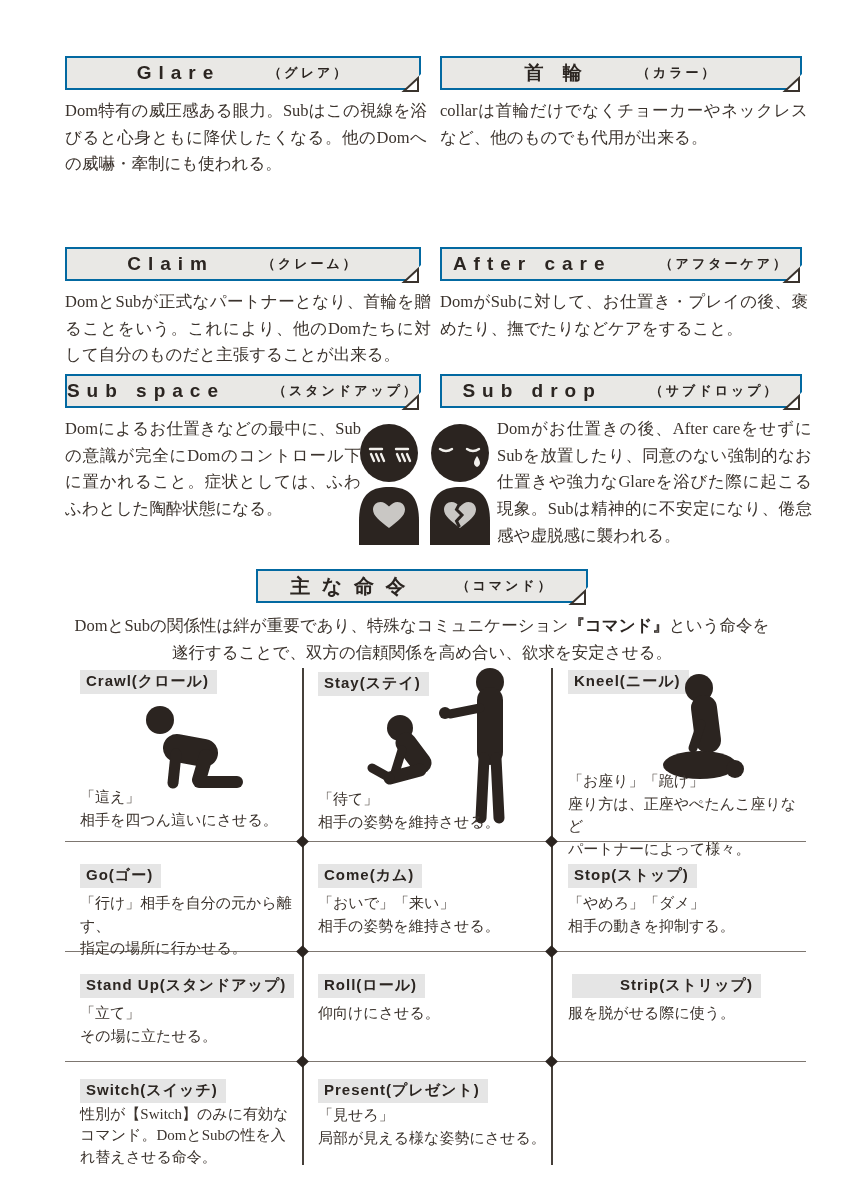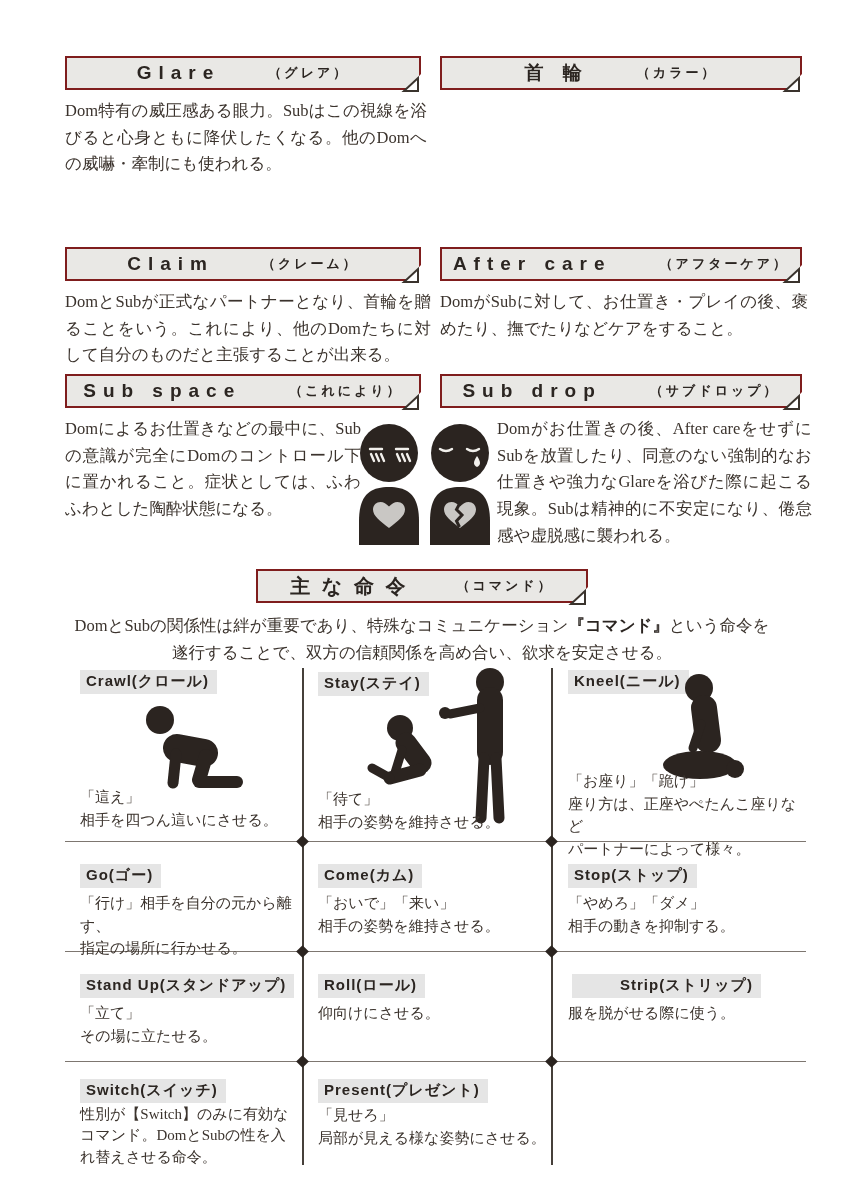--- a/index.html
+++ b/index.html
@@ -3,21 +3,21 @@
 <meta charset="utf-8">
 <style>
   html,body{margin:0;padding:0;}
   body{
     width:844px;height:1200px;position:relative;background:#ffffff;
     font-family:"Liberation Serif","DejaVu Serif",serif;color:#3a322d;
     overflow:hidden;
   }
   
   .term-box{
-    position:absolute;height:30px;border:2px solid #7f1d1d;background:#e9e8e5;
+    position:absolute;height:30px;border:2px solid #0369a1;background:#e9e8e5;
     display:flex;align-items:center;justify-content:center;
     font-family:"Liberation Sans","DejaVu Sans",sans-serif;font-weight:600;color:#2b2521;
   }
   .term-en{font-size:19px;letter-spacing:7px;white-space:nowrap;}
   .term-kana{font-size:13px;letter-spacing:3px;white-space:nowrap;margin-left:48px;}
   .fold{position:absolute;right:-2px;bottom:-5px;width:20px;height:19px;line-height:0;}
   
   .term-body{position:absolute;font-size:16.5px;line-height:1.62;text-align:justify;color:#3b332d;}
   .goth{font-family:"Liberation Sans","DejaVu Sans",sans-serif;font-weight:700;color:#2b2521;}
   .intro-line{position:absolute;left:0;width:844px;text-align:center;font-size:16.5px;color:#3b332d;}
@@ -53,20 +53,21 @@
   <span class="term-en">首 輪</span>
     <span class="term-kana">（カラー）</span>
   <span class="fold">
     <svg width="20" height="19" viewBox="0 0 20 19">
         <polygon points="2,19 20,19 20,0" fill="#ffffff"></polygon>
         <path d="M3,17 L17,4 L17,17 Z" fill="#ffffff" stroke="#3a332d" stroke-width="2"></path>
       </svg>
   </span>
 </div>
 <div class="term-body" style="left:440px;top:98px;width:368px;">
+  <div>collarは首輪だけでなくチョーカーやネックレスなど、他のものでも代用が出来る。</div>
 </div>
 
 <div class="term-box" style="left:65px;top:247px;width:352px;">
   <span class="term-en">Claim</span>
     <span class="term-kana">（クレーム）</span>
   <span class="fold">
     <svg width="20" height="19" viewBox="0 0 20 19">
         <polygon points="2,19 20,19 20,0" fill="#ffffff"></polygon>
         <path d="M3,17 L17,4 L17,17 Z" fill="#ffffff" stroke="#3a332d" stroke-width="2"></path>
       </svg>
@@ -81,21 +82,21 @@
     <svg width="20" height="19" viewBox="0 0 20 19">
         <polygon points="2,19 20,19 20,0" fill="#ffffff"></polygon>
         <path d="M3,17 L17,4 L17,17 Z" fill="#ffffff" stroke="#3a332d" stroke-width="2"></path>
       </svg>
   </span>
 </div>
 <div class="term-body" style="left:440px;top:289px;width:368px;">DomがSubに対して、お仕置き・プレイの後、褒めたり、撫でたりなどケアをすること。</div>
 
 <div class="term-box" style="left:65px;top:374px;width:352px;">
   <span class="term-en">Sub space</span>
-    <span class="term-kana">（これにより）</span>
+    <span class="term-kana">（スタンドアップ）</span>
   <span class="fold">
     <svg width="20" height="19" viewBox="0 0 20 19">
         <polygon points="2,19 20,19 20,0" fill="#ffffff"></polygon>
         <path d="M3,17 L17,4 L17,17 Z" fill="#ffffff" stroke="#3a332d" stroke-width="2"></path>
       </svg>
   </span>
 </div>
 <div class="term-body" style="left:65px;top:416px;width:296px;">Domによるお仕置きなどの最中に、Subの意識が完全にDomのコントロール下に置かれること。症状としては、ふわふわとした陶酔状態になる。</div>
 
 <div class="term-box" style="left:440px;top:374px;width:358px;">

